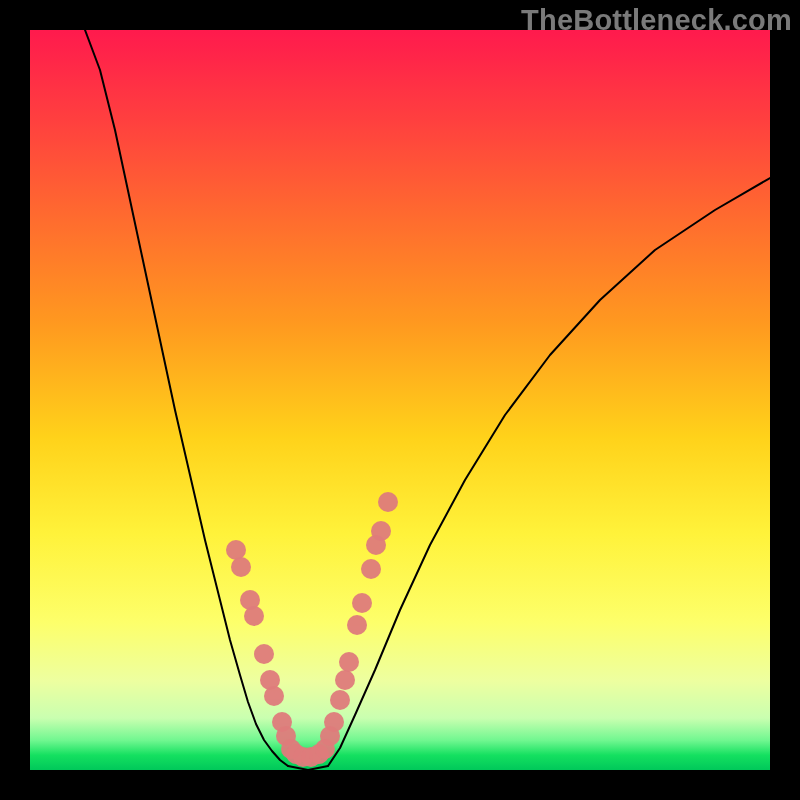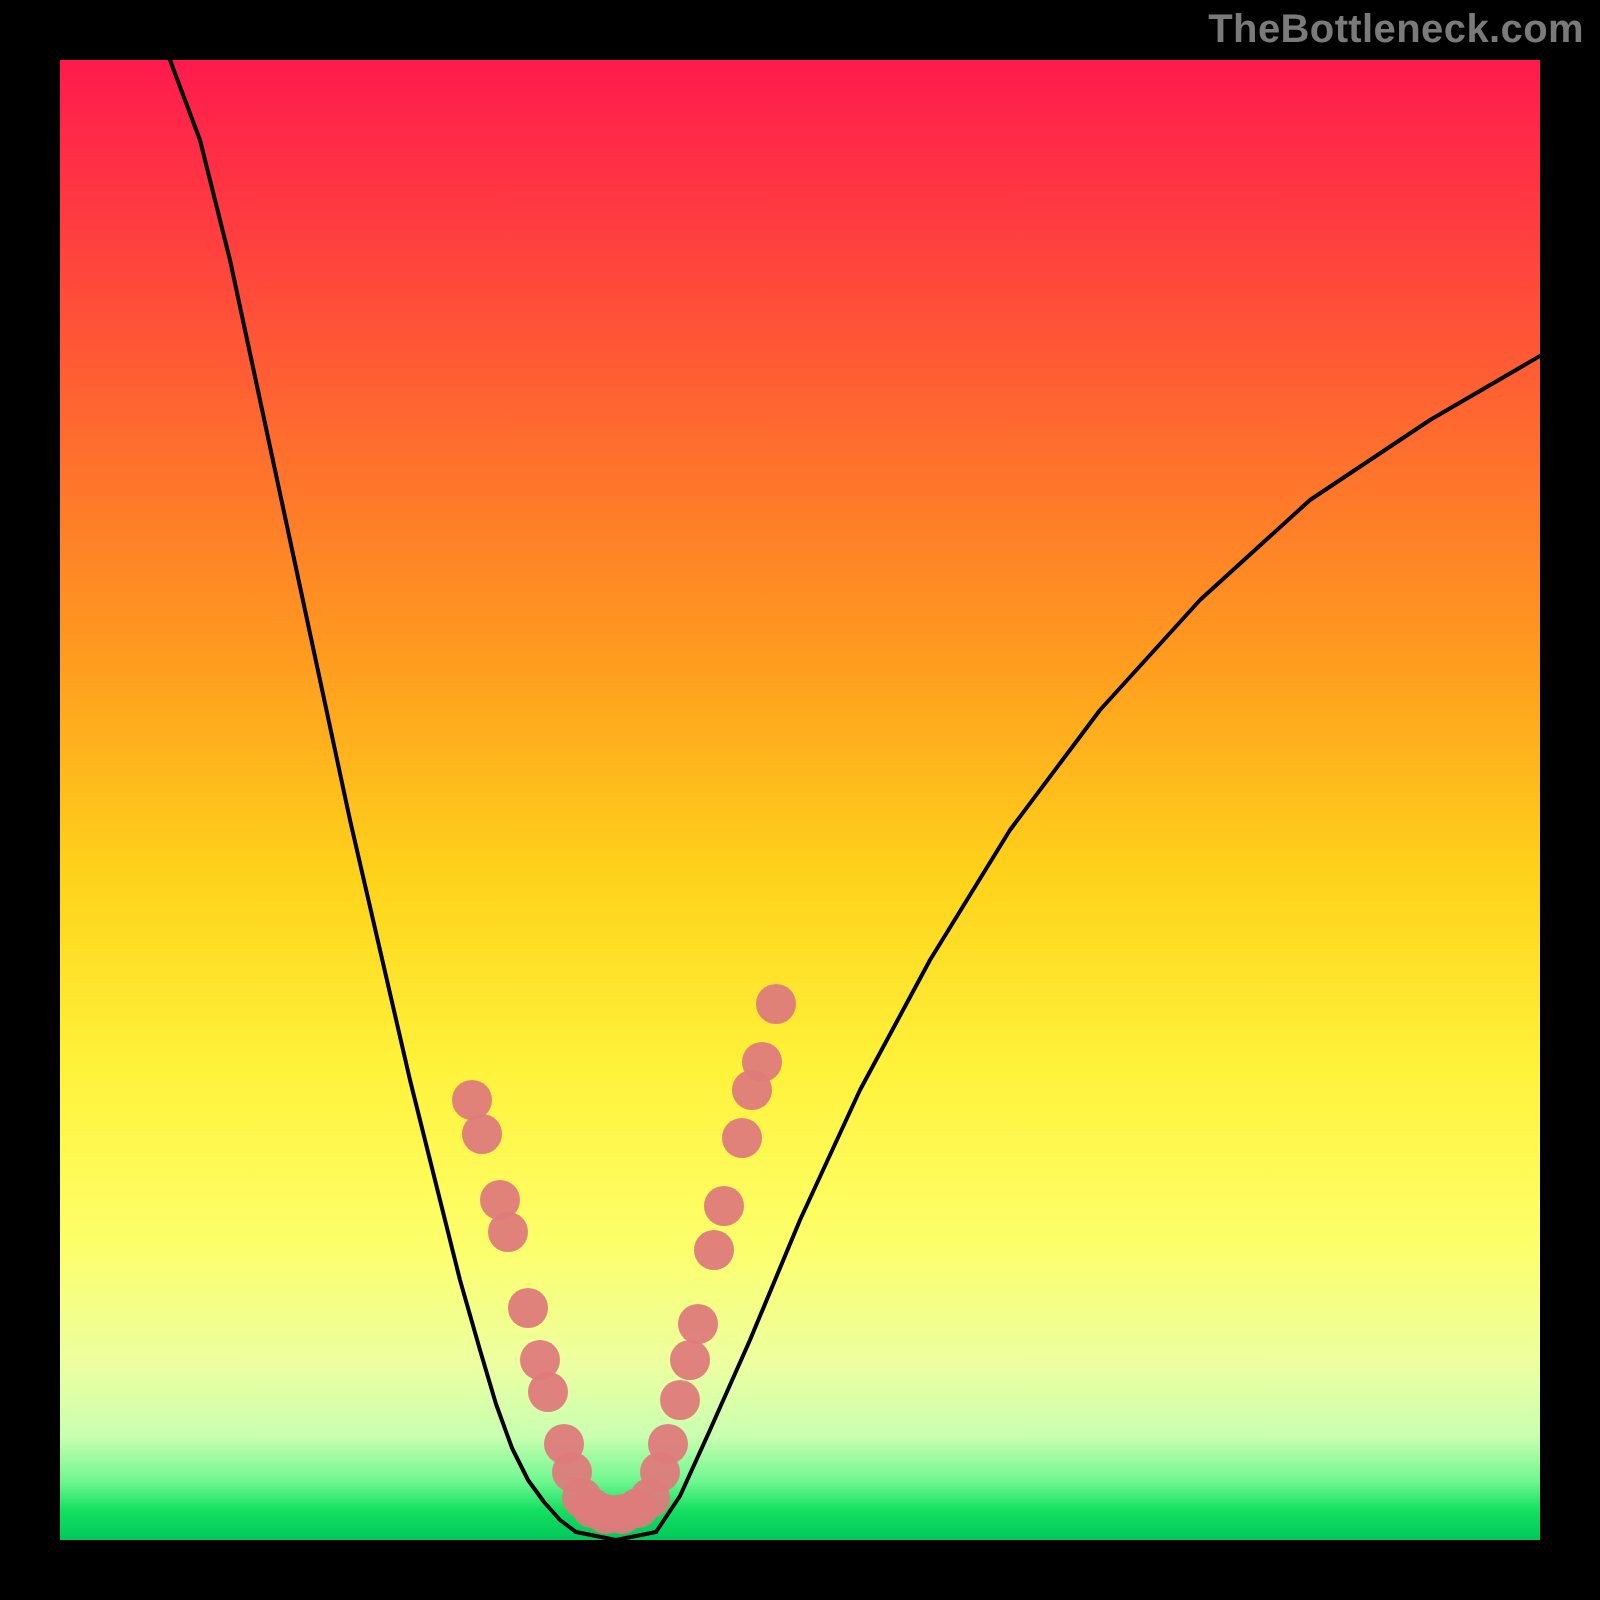--- a/index.html
+++ b/index.html
@@ -36,21 +36,21 @@
       #70f790 96%,
       #14e060 98%,
       #00c85a 100%
     );
   }
   .attribution {
     position: absolute;
     top: 4px;
     right: 8px;
     color: #7a7a7a;
-    font-size: 20px;
+    font-size: 29px;
     font-weight: 600;
     letter-spacing: 0.2px;
   }
   svg {
     position: absolute;
     left: 0;
     top: 0;
   }
 </style>
 </head>

